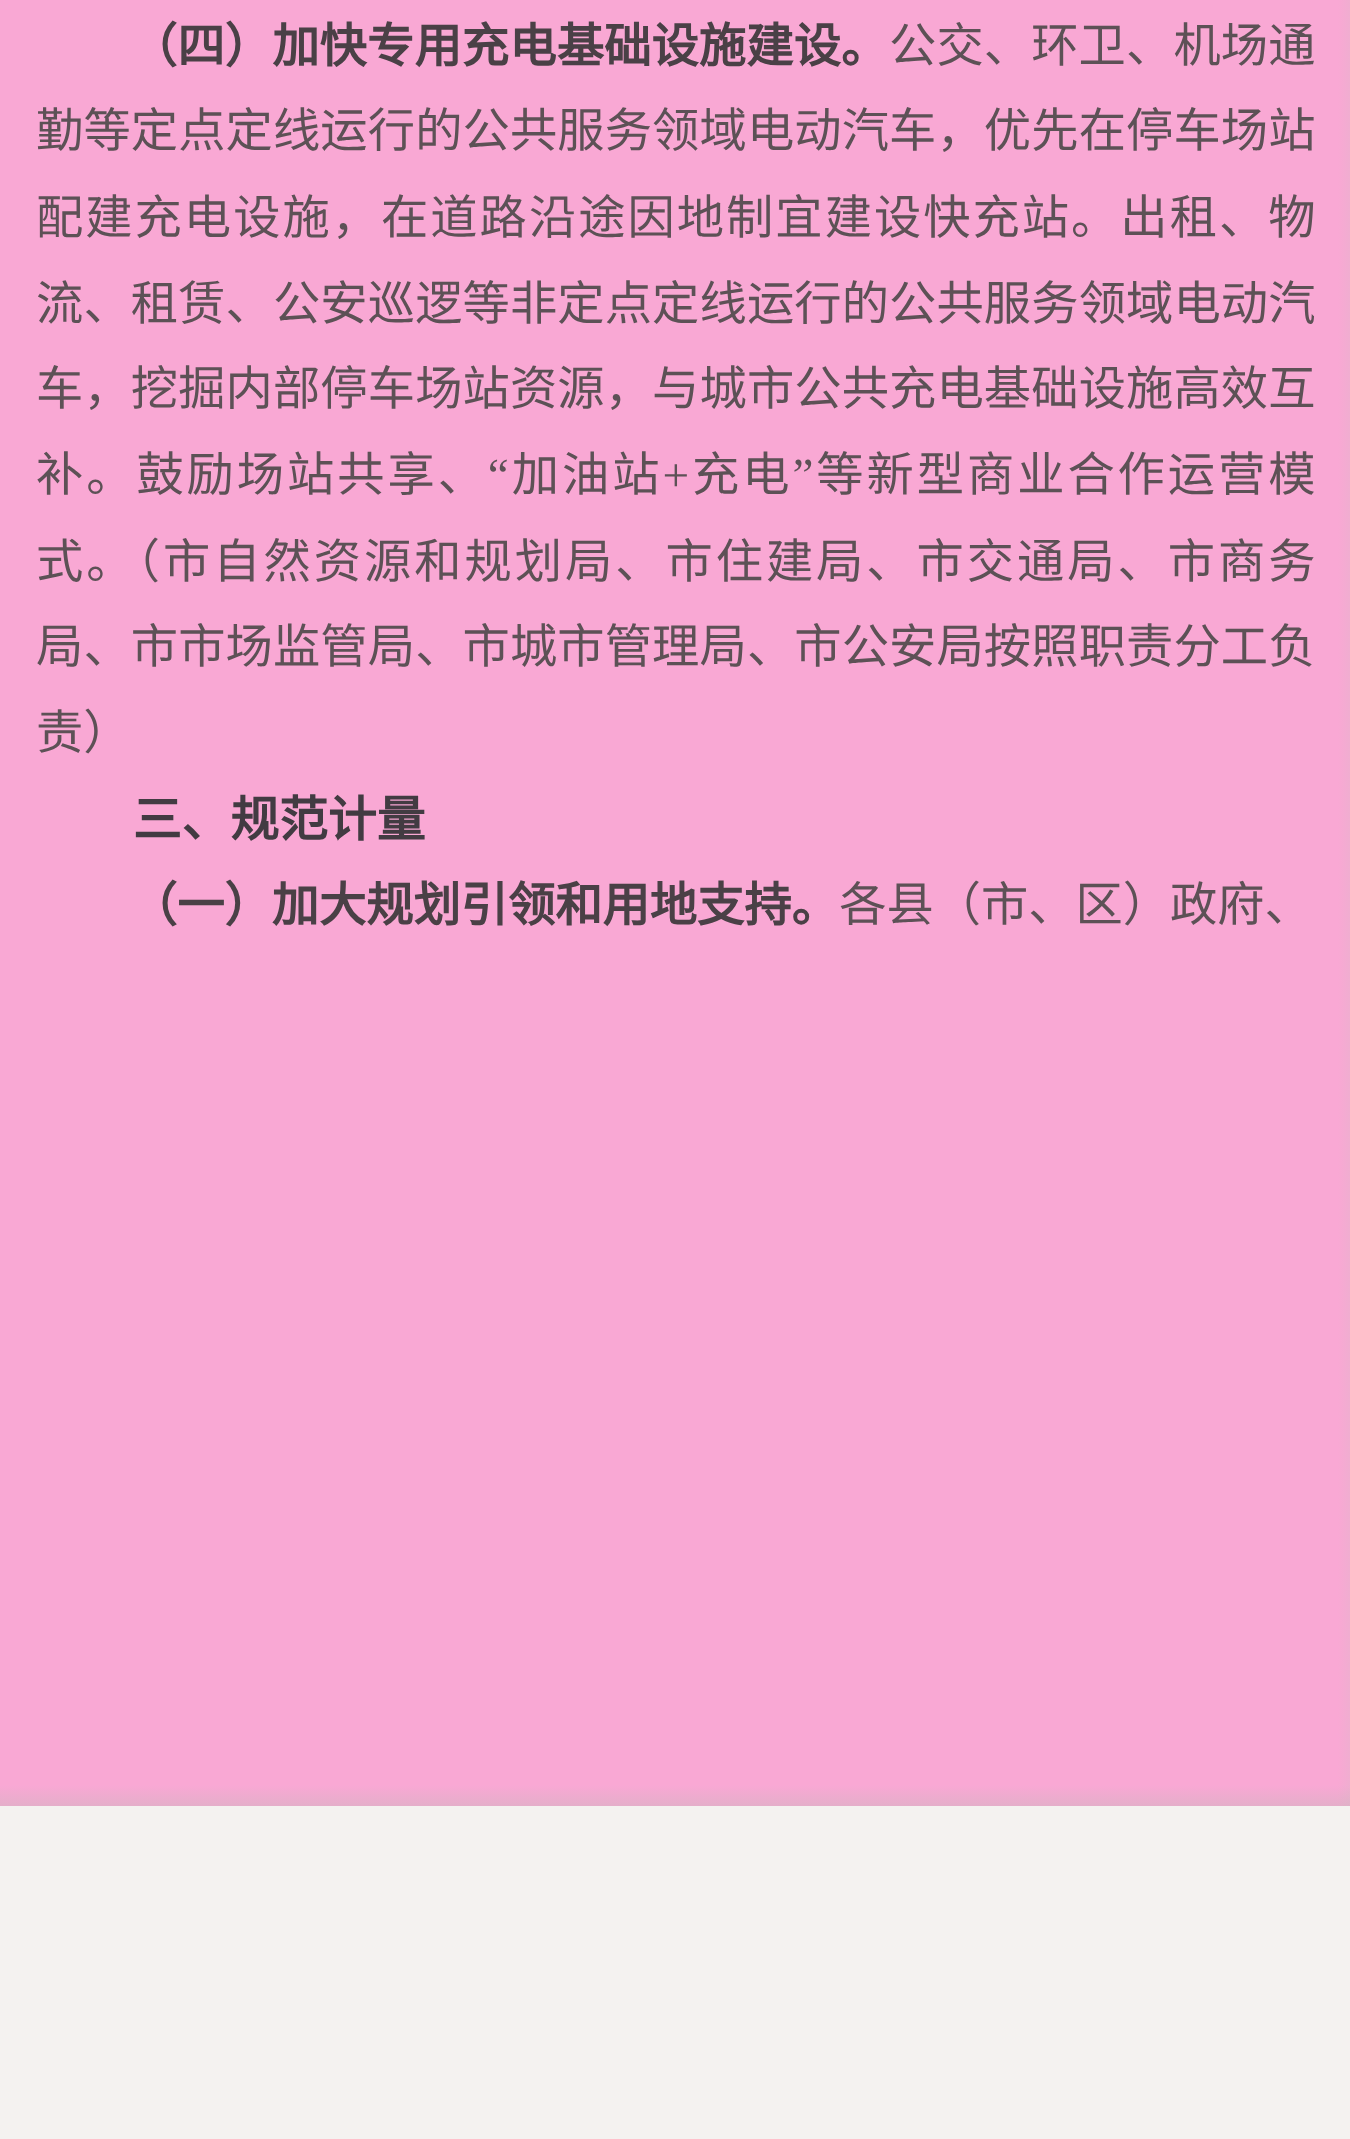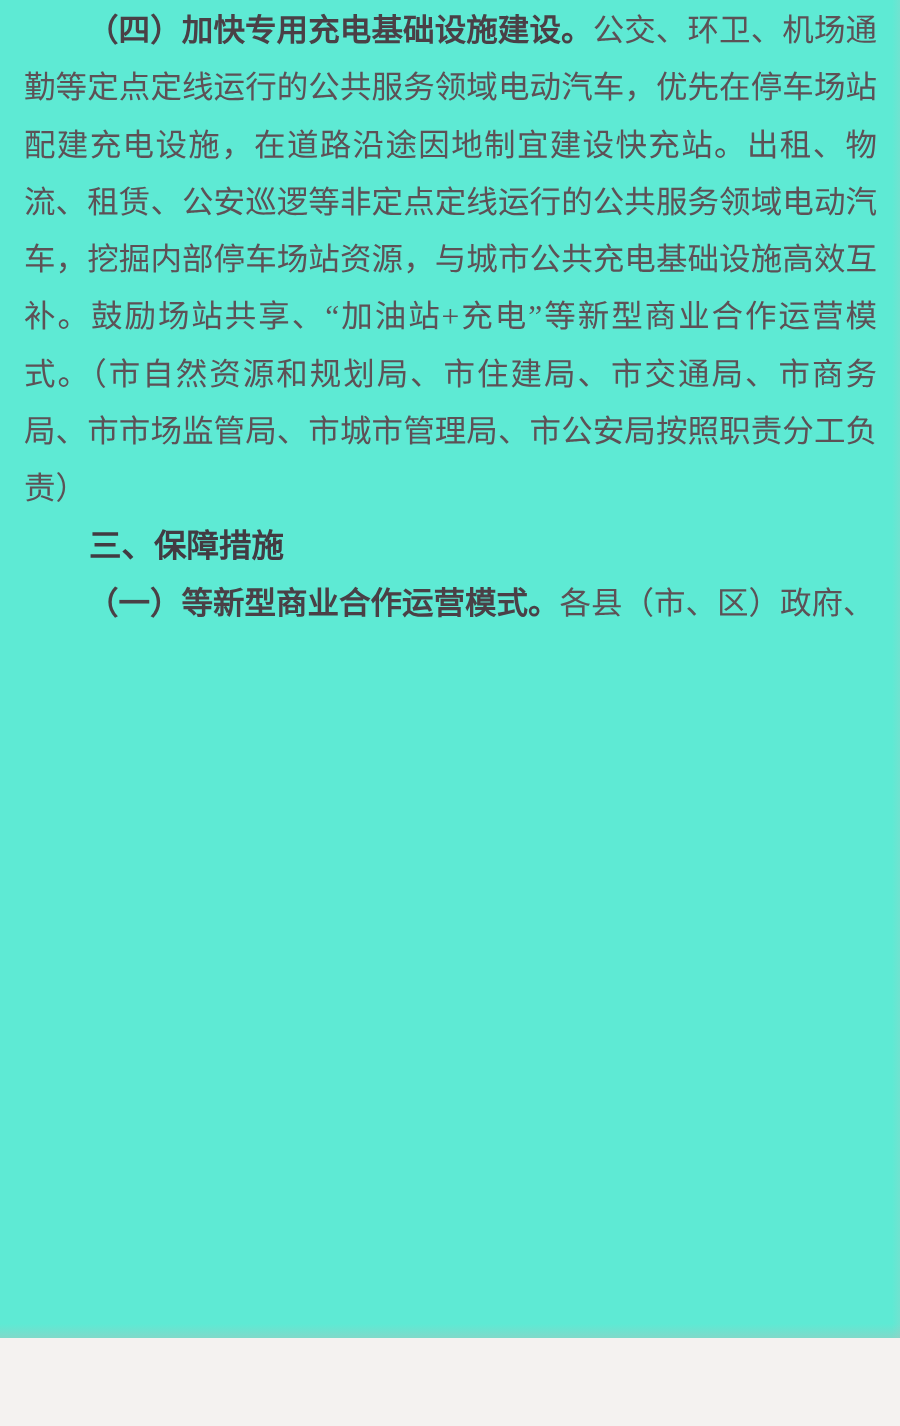--- a/index.html
+++ b/index.html
@@ -5,22 +5,22 @@
   * { margin: 0; padding: 0; box-sizing: border-box; }
 
   html, body {
     width: 900px;
     background: #f4f2f0;
   }
 
   .page {
     position: relative;
     width: 900px;
-    height: 1338px;
-    background: #5eead4;
+    height: 1204px;
+    background: #f9a8d4;
     overflow: hidden;
     font-family: "Liberation Serif", "DejaVu Serif", serif;
   }
 
   
   .page::after {
     content: "";
     position: absolute;
     left: 0; right: 0; bottom: 0;
     height: 14px;
@@ -82,21 +82,21 @@
 <body>
 
 <div class="page">
 
   <div class="content">
 
     <p class="para"><span class="lead">（四）加快专用充电基础设施建设。</span><span>公交、环卫、机场通勤等定点定线运行的公共服务领域电动汽车，优先在停车场站配建充电设施，在道路沿途因地制宜建设快充站。出租、物流、租赁、公安巡逻等非定点定线运行的公共服务领域电动汽车，挖掘内部停车场站资源，与城市公共充电基础设施高效互补。鼓励场站共享、“加油站+充电”等新型商业合作运营模式。（市自然资源和规划局、市住建局、市交通局、市商务局、市市场监管局、市城市管理局、市公安局按照职责分工负责）</span></p>
 
 
 
-    <p class="heading">三、保障措施</p>
+    <p class="heading">三、规范计量</p>
 
-    <p class="para"><span class="lead">（一）等新型商业合作运营模式。</span><span>各县（市、区）政府、</span></p>
+    <p class="para"><span class="lead">（一）加大规划引领和用地支持。</span><span>各县（市、区）政府、</span></p>
 
   </div>
 
   <div class="page-number">— 4 —</div>
 
 </div>
 
 </body></html>

